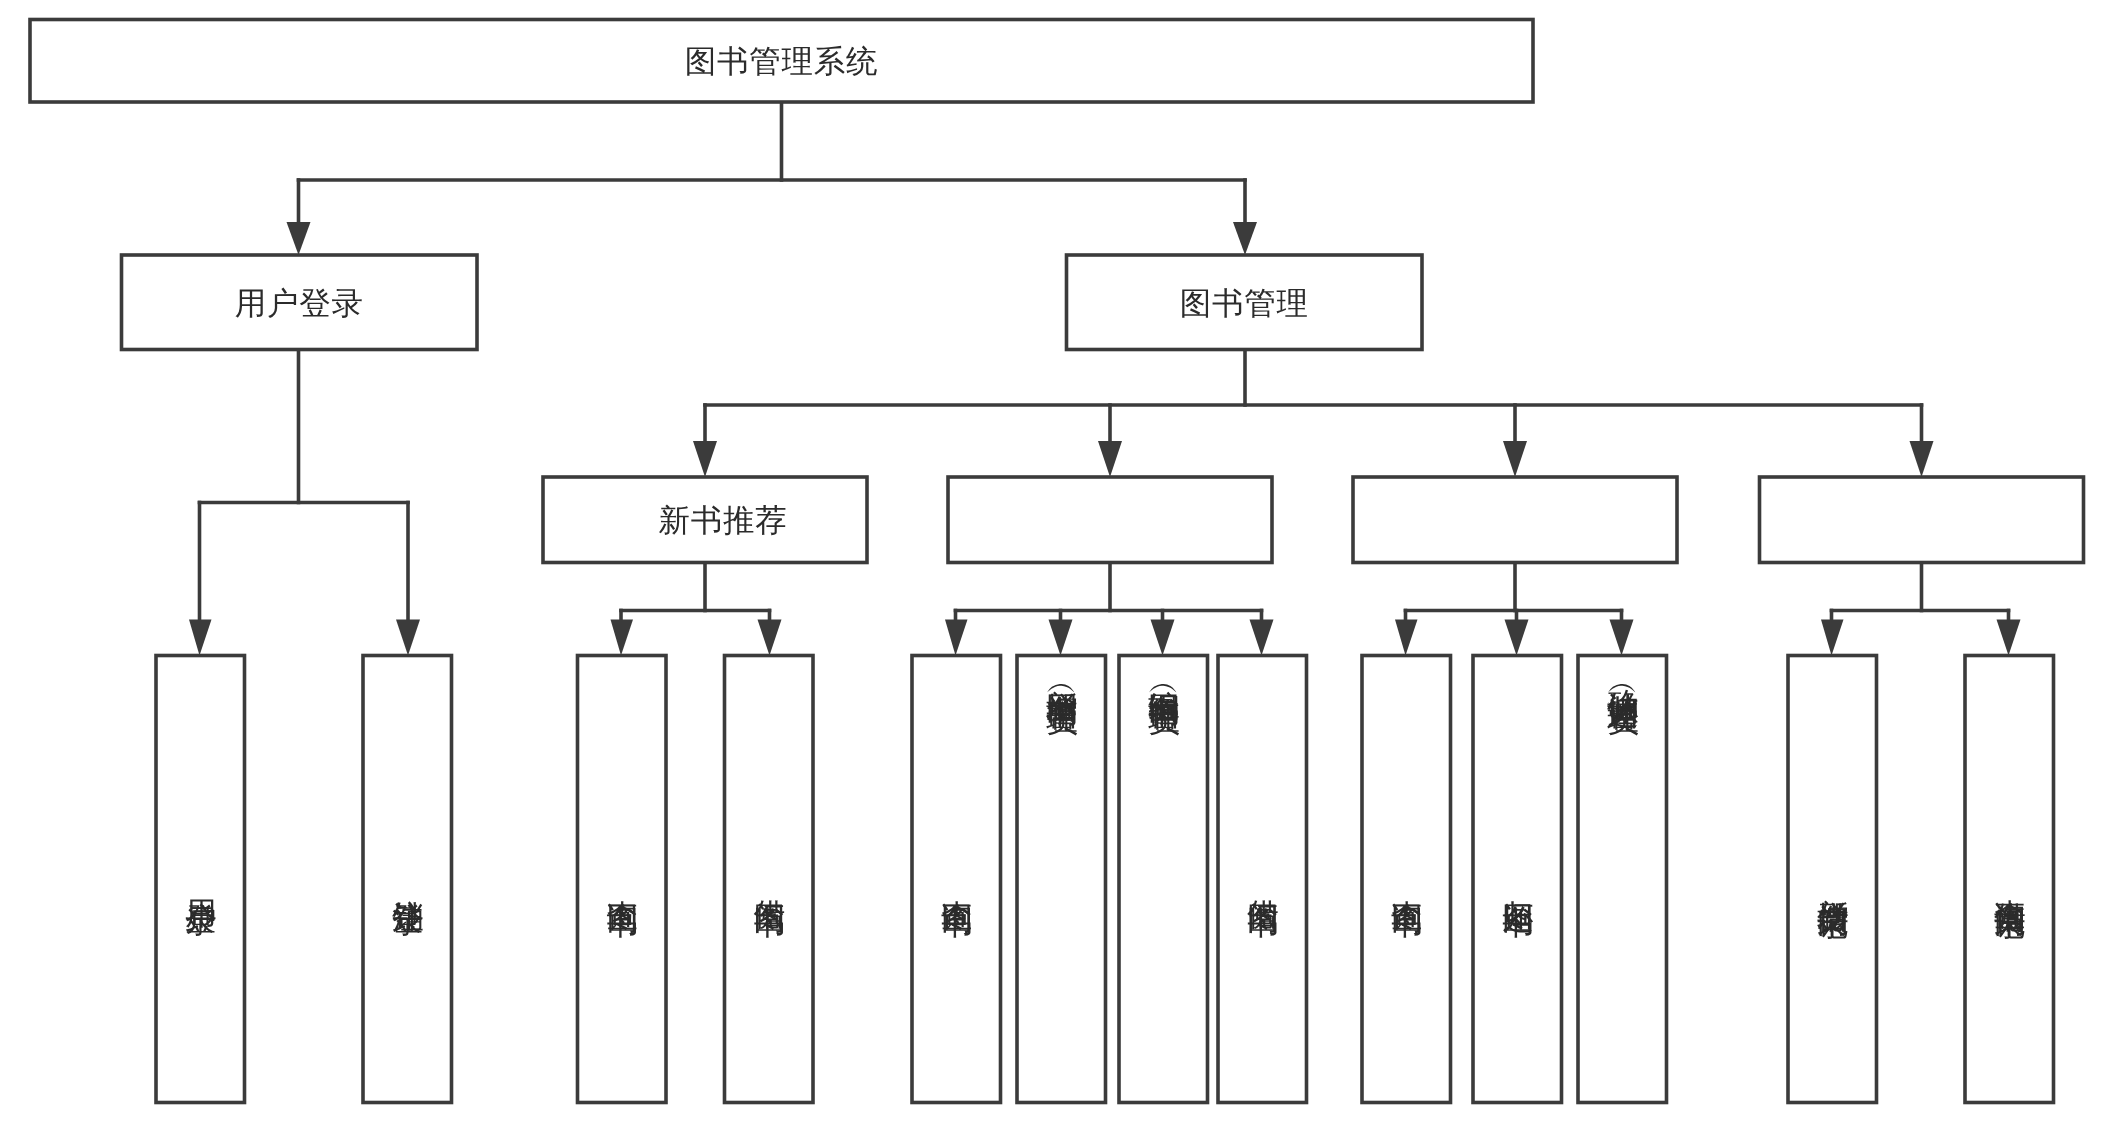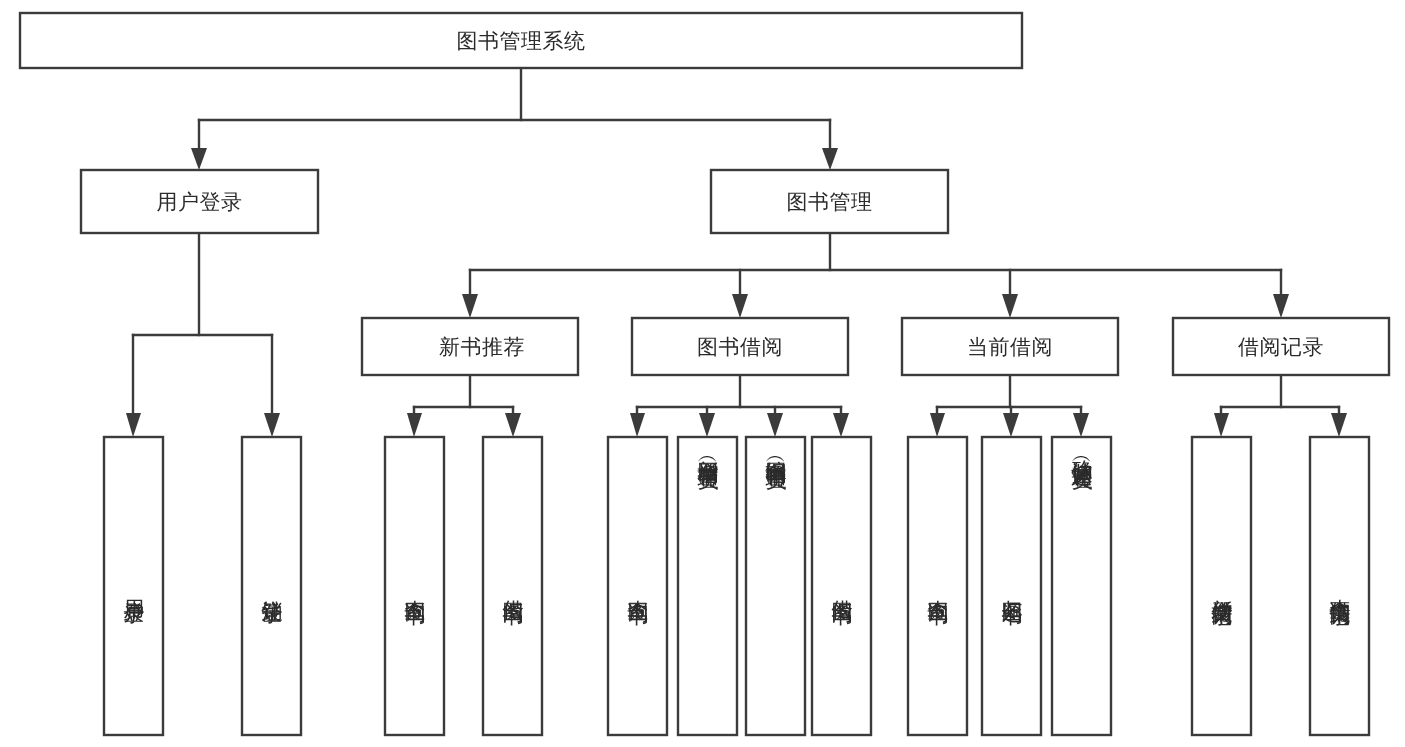--- a/index.html
+++ b/index.html
@@ -175,25 +175,22 @@
   </svg>
 
   <div class="node-label-h" style="left:20px; top:13px; width:1002px; height:55px;">图书管理系统</div>
 
   <div class="node-label-h" style="left:81px; top:170px; width:237px; height:63px;">用户登录</div>
 
   <div class="node-label-h" style="left:711px; top:170px; width:237px; height:63px;">图书管理</div>
 
   <div class="node-label-h" style="left:362px; top:318px; width:240px; height:57px;">新书推荐</div>
 
-  <div class="node-label-h" style="left:632px; top:318px; width:216px; height:57px;">图书借阅</div>
-
-  <div class="node-label-h" style="left:902px; top:318px; width:216px; height:57px;">当前借阅</div>
-
-  <div class="node-label-h" style="left:1173px; top:318px; width:216px; height:57px;">借阅记录</div>
+
+
 
   <div class="node-label-v" style="left:104px; top:437px; width:59px; height:298px;">用户登录</div>
   <div class="node-label-v" style="left:242px; top:437px; width:59px; height:298px;">注销登录</div>
 
   <div class="node-label-v" style="left:385px; top:437px; width:59px; height:298px;">查询图书</div>
   <div class="node-label-v" style="left:483px; top:437px; width:59px; height:298px;">借阅图书</div>
 
   <div class="node-label-v" style="left:608px; top:437px; width:59px; height:298px;">查询图书</div>
   <div class="node-label-v" style="left:678px; top:437px; width:59px; height:298px; justify-content:flex-start; padding-top:6px; box-sizing:border-box;">新增图书（管理员）</div>
   <div class="node-label-v" style="left:746px; top:437px; width:59px; height:298px; justify-content:flex-start; padding-top:6px; box-sizing:border-box;">编辑图书（管理员）</div>

